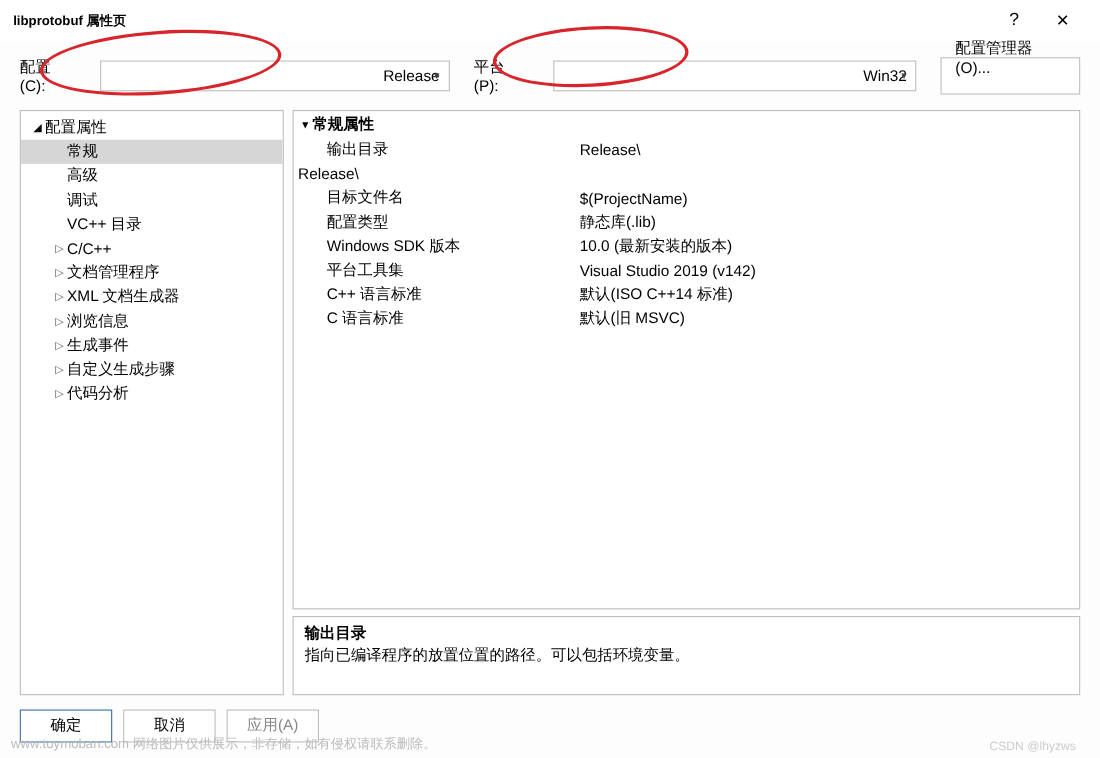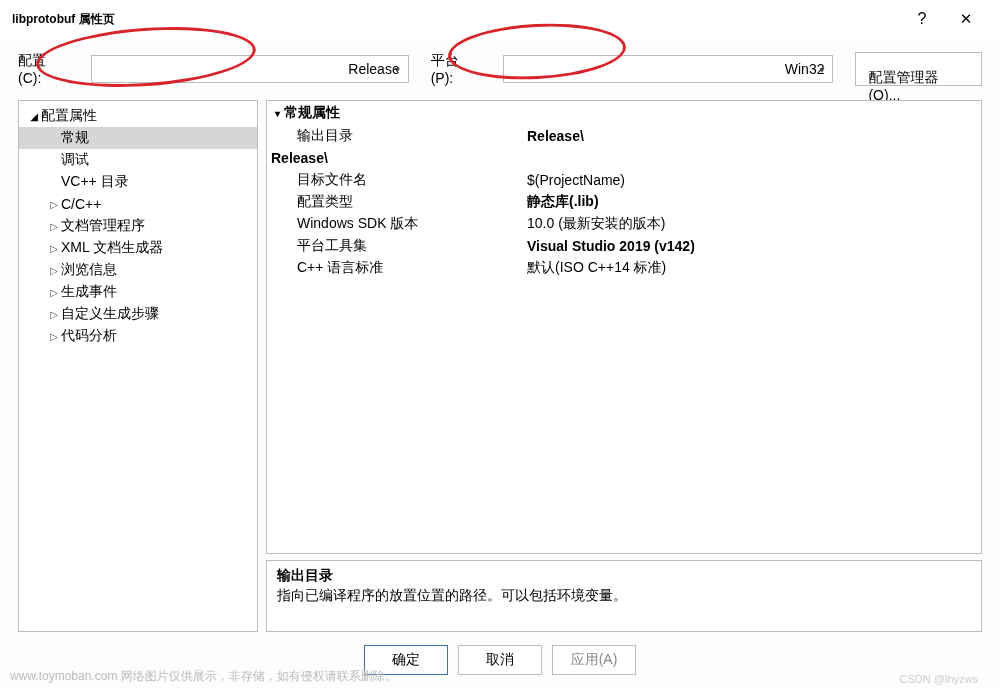--- a/index.html
+++ b/index.html
@@ -47,21 +47,21 @@
 .combo .chev {
   position: absolute; right: 8px; font-size: 10px; color: #444;
 }
 .combo.config { width: 322px; }
 .combo.platform { width: 335px; }
 .cfg-mgr-btn {
   height: 28px;
   border: 1px solid #bdbdbd;
   background: #fff;
   padding: 16px 12px;
-  display: flex; align-items: flex-start;
+  display: flex; align-items: flex-end;
   margin-left: auto;
 }
 .main {
   display: flex;
   gap: 8px;
   padding: 0 18px;
   height: 532px;
 }
 .tree {
   width: 240px;
@@ -117,31 +117,31 @@
   align-items: center;
 }
 .prop-name {
   width: 256px;
   padding-left: 30px;
 }
 .prop-val {
   flex: 1;
   padding-left: 4px;
 }
-.prop-val.bold { font-weight: bold; }
+.prop-val.bold { font-weight: normal; }
 .desc-box {
   border: 1px solid #bdbdbd;
   background: #fff;
   height: 72px;
   padding: 6px 10px;
 }
 .desc-box .dtitle { font-weight: bold; margin-bottom: 2px; }
 .footer {
   display: flex;
-  justify-content: center;
+  justify-content: flex-start;
   align-items: center;
   gap: 10px;
   padding: 8px 18px 0 18px;
   height: 48px;
 }
 .footer .btn {
   height: 30px;
   min-width: 84px;
   border: 1px solid #bdbdbd;
   background: #fff;
@@ -205,20 +205,24 @@
       <div class="tree-item lvl-0">
         <span class="arrow" style="color: rgb(0, 0, 0);">◢</span>
         <span>配置属性</span>
       </div>
       <div class="tree-item lvl-1 selected">
         <span class="arrow"></span>
         <span>常规</span>
       </div>
       <div class="tree-item lvl-1">
         <span class="arrow"></span>
+        <span>高级</span>
+      </div>
+      <div class="tree-item lvl-1">
+        <span class="arrow"></span>
         <span>调试</span>
       </div>
       <div class="tree-item lvl-1">
         <span class="arrow"></span>
         <span>VC++ 目录</span>
       </div>
       <div class="tree-item lvl-1">
         <span class="arrow">▷</span>
         <span>C/C++</span>
       </div>
@@ -273,20 +277,24 @@
           <div class="prop-val">10.0 (最新安装的版本)</div>
         </div>
         <div class="prop-row">
           <div class="prop-name">平台工具集</div>
           <div class="prop-val bold">Visual Studio 2019 (v142)</div>
         </div>
         <div class="prop-row">
           <div class="prop-name">C++ 语言标准</div>
           <div class="prop-val">默认(ISO C++14 标准)</div>
         </div>
+        <div class="prop-row">
+          <div class="prop-name">C 语言标准</div>
+          <div class="prop-val">默认(旧 MSVC)</div>
+        </div>
       </div>
     <div class="desc-box">
       <div class="dtitle">输出目录</div>
       <div>指向已编译程序的放置位置的路径。可以包括环境变量。</div>
     </div>
   </div>
 </div>
 
 <div class="footer">
   <div class="btn primary">

